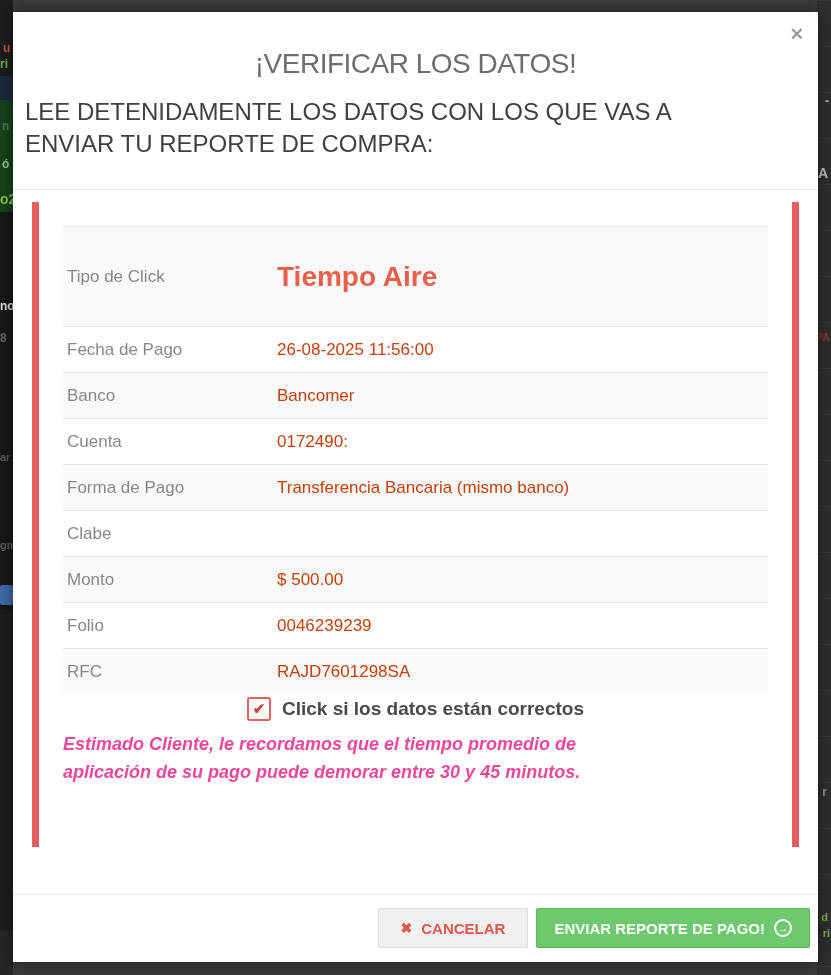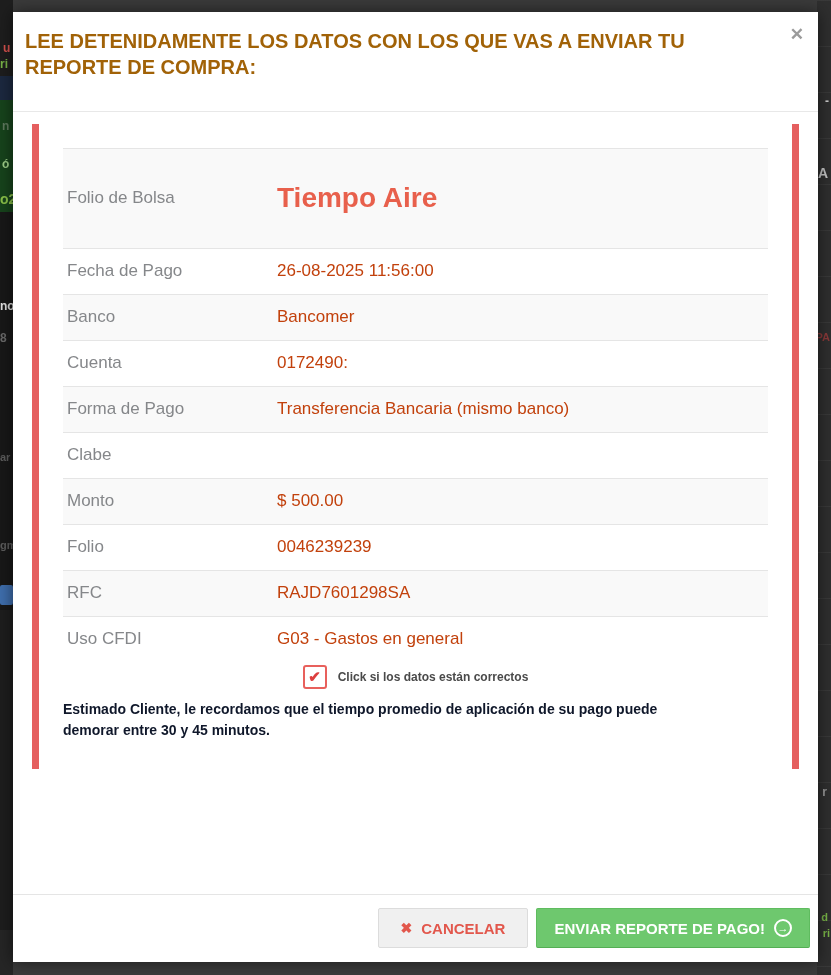--- a/index.html
+++ b/index.html
@@ -54,22 +54,22 @@
   }
   .modal-title {
     margin-top:36px;
     text-align:center;
     font-size:28px; font-weight:400; letter-spacing:-.5px;
     color:#6d6d6d;
   }
   .warning-text {
     margin:16px 12px 0 12px;
     max-width:735px;
-    font-size:20px; font-weight:bold; line-height:1.32;
-    color:#a16207;
+    font-size:24px; font-weight:normal; line-height:1.32;
+    color:#404040;
   }
   .header-divider { margin-top:30px; border-top:1px solid #e8e8e8; }
 
   
   .modal-body {
     margin:12px 19px 0 19px;
     height:645px;
     border-left:7px solid #e55f5f;
     border-right:7px solid #e55f5f;
     padding:24px 24px 0 24px;
@@ -101,28 +101,29 @@
   .checkbox-box {
     width:24px; height:24px;
     border:2px solid #e8605c; border-radius:3px;
     background:#fff;
     display:flex; align-items:center; justify-content:center;
     color:#dd3f3f; font-size:15px; font-weight:bold;
     cursor:pointer;
   }
   .checkbox-label {
     margin-left:11px;
-    font-size:12px; font-weight:bold; color:#4a4a4a;
+    font-size:19px; font-weight:bold; color:#4a4a4a;
     cursor:pointer;
   }
   .note-text {
     margin-top:10px;
     max-width:600px;
-    font-size:14px; font-weight:bold; line-height:1.55;
-    color:#0f172a;
+    font-size:18px; font-weight:bold; line-height:1.55;
+    color:#ec4899;
+    font-style:italic;
   }
 
   .modal-footer {
     position:absolute; left:0; right:0; bottom:0;
     border-top:1px solid #e5e5e5;
     padding:13px 8px 14px 8px;
     display:flex; justify-content:flex-end; align-items:center; gap:8px;
     background:#fff;
   }
   .btn {
@@ -178,29 +179,30 @@
   <span class="frag fragR2">A</span>
   <span class="frag fragR3">PA</span>
   <span class="frag fragR4">r</span>
   <span class="frag fragR5">d</span>
   <span class="frag fragR6">ri</span>
 </div>
 
 <div class="modal">
   <span class="close-x">✕</span>
 
+  <h1 class="modal-title">¡VERIFICAR LOS DATOS!</h1>
 
   <p class="warning-text">LEE DETENIDAMENTE LOS DATOS CON LOS QUE VAS A ENVIAR TU REPORTE DE COMPRA:</p>
 
   <div class="header-divider"></div>
 
   <div class="modal-body">
     <div class="details-table">
       <div class="detail-row row-highlight">
-        <div class="row-label">Folio de Bolsa</div>
+        <div class="row-label">Tipo de Click</div>
         <div class="row-value">Tiempo Aire</div>
       </div>
       <div class="detail-row">
         <div class="row-label">Fecha de Pago</div>
         <div class="row-value">26-08-2025 11:56:00</div>
       </div>
       <div class="detail-row">
         <div class="row-label">Banco</div>
         <div class="row-value">Bancomer</div>
       </div>
@@ -220,24 +222,20 @@
         <div class="row-label">Monto</div>
         <div class="row-value">$ 500.00</div>
       </div>
       <div class="detail-row">
         <div class="row-label">Folio</div>
         <div class="row-value">0046239239</div>
       </div>
       <div class="detail-row">
         <div class="row-label">RFC</div>
         <div class="row-value">RAJD7601298SA</div>
-      </div>
-      <div class="detail-row">
-        <div class="row-label">Uso CFDI</div>
-        <div class="row-value">G03 - Gastos en general</div>
       </div>
     </div>
 
     <div class="checkbox-row">
       <span class="checkbox-box">
         <span>✔</span>
       </span>
       <span class="checkbox-label">Click si los datos están correctos</span>
     </div>
 

